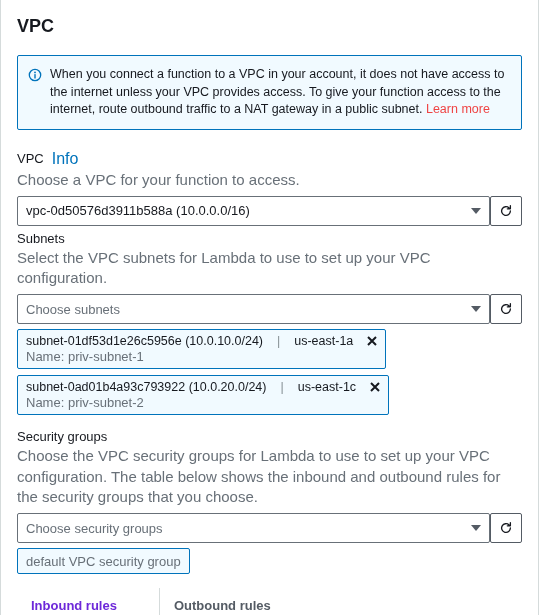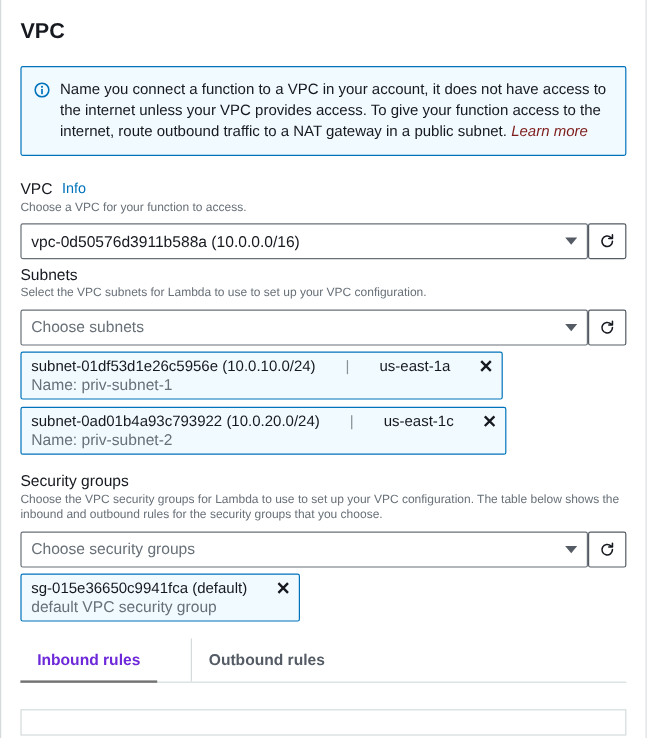--- a/index.html
+++ b/index.html
@@ -34,37 +34,36 @@
   }
   .info-box .info-icon {
     position: absolute;
     left: 10px;
     top: 12px;
     width: 14px;
     height: 14px;
     color: #0073bb;
   }
   .info-box a {
-    color: #7f1d1d;
+    color: #ef4444;
     text-decoration: none;
-    font-style: italic;
   }
   .section-label {
     font-size: 13px;
     margin-bottom: 2px;
     display: flex;
     align-items: center;
     gap: 8px;
   }
   .section-label .info-link {
     color: #0073bb;
-    font-size: 12px;
+    font-size: 16px;
   }
   .helper {
-    font-size: 10px;
+    font-size: 15px;
     color: #687078;
     margin-bottom: 6px;
     line-height: 1.35;
   }
   .row {
     display: flex;
     align-items: center;
     gap: 0;
     margin-bottom: 5px;
   }
@@ -110,21 +109,21 @@
     background: #f1faff;
     border-radius: 2px;
     padding: 4px 8px;
     display: inline-flex;
     flex-direction: column;
     align-self: flex-start;
   }
   .token-main {
     display: flex;
     align-items: center;
-    gap: 25px;
+    gap: 14px;
     font-size: 12.5px;
     color: #16191f;
   }
   .token-main .divider { color: #879196; }
   .token-main .remove {
     cursor: pointer;
     display: flex;
     align-items: center;
   }
   .token-main .remove svg { width: 10px; height: 10px; stroke: #16191f; stroke-width: 2; }
@@ -174,21 +173,21 @@
   <h1 class="page-title">VPC</h1>
 
   <div class="info-box">
     <span class="info-icon">
       <svg viewBox="0 0 16 16" fill="none">
           <circle cx="8" cy="8" r="6.5" stroke="#0073bb" stroke-width="1.5"></circle>
           <circle cx="8" cy="5" r="1" fill="#0073bb"></circle>
           <rect x="7.2" y="7" width="1.6" height="5" fill="#0073bb"></rect>
         </svg>
     </span>
-    <span>Name you connect a function to a VPC in your account, it does not have access to the internet unless your VPC provides access. To give your function access to the internet, route outbound traffic to a NAT gateway in a public subnet.</span>
+    <span>When you connect a function to a VPC in your account, it does not have access to the internet unless your VPC provides access. To give your function access to the internet, route outbound traffic to a NAT gateway in a public subnet.</span>
     <a href="#">Learn more</a>
   </div>
 
   <div class="section-label">
     <span>VPC</span>
     <span class="info-link">Info</span>
   </div>
   <div class="helper">Choose a VPC for your function to access.</div>
   <div class="row">
     <div class="select">
@@ -256,28 +255,20 @@
       <span class="caret"></span>
     </div>
     <div class="refresh-btn">
       <svg viewBox="0 0 16 16" fill="none">
           <path d="M13 8a5 5 0 1 1-1.5-3.5M13 2v3.5H9.5" stroke-width="1.5" stroke-linecap="round" stroke-linejoin="round"></path>
         </svg>
     </div>
   </div>
   <div class="token-list">
     <div class="token">
-      <div class="token-main">
-        <span>sg-015e36650c9941fca (default)</span>
-        <span class="remove">
-          <svg viewBox="0 0 10 10">
-              <path d="M1 1l8 8M9 1l-8 8"></path>
-            </svg>
-        </span>
-      </div>
       <div class="token-name">default VPC security group</div>
     </div>
   </div>
 
   <div class="tabs">
     <div class="tab active">Inbound rules</div>
     <div class="tab">Outbound rules</div>
   </div>
 
   <div class="table-card">

